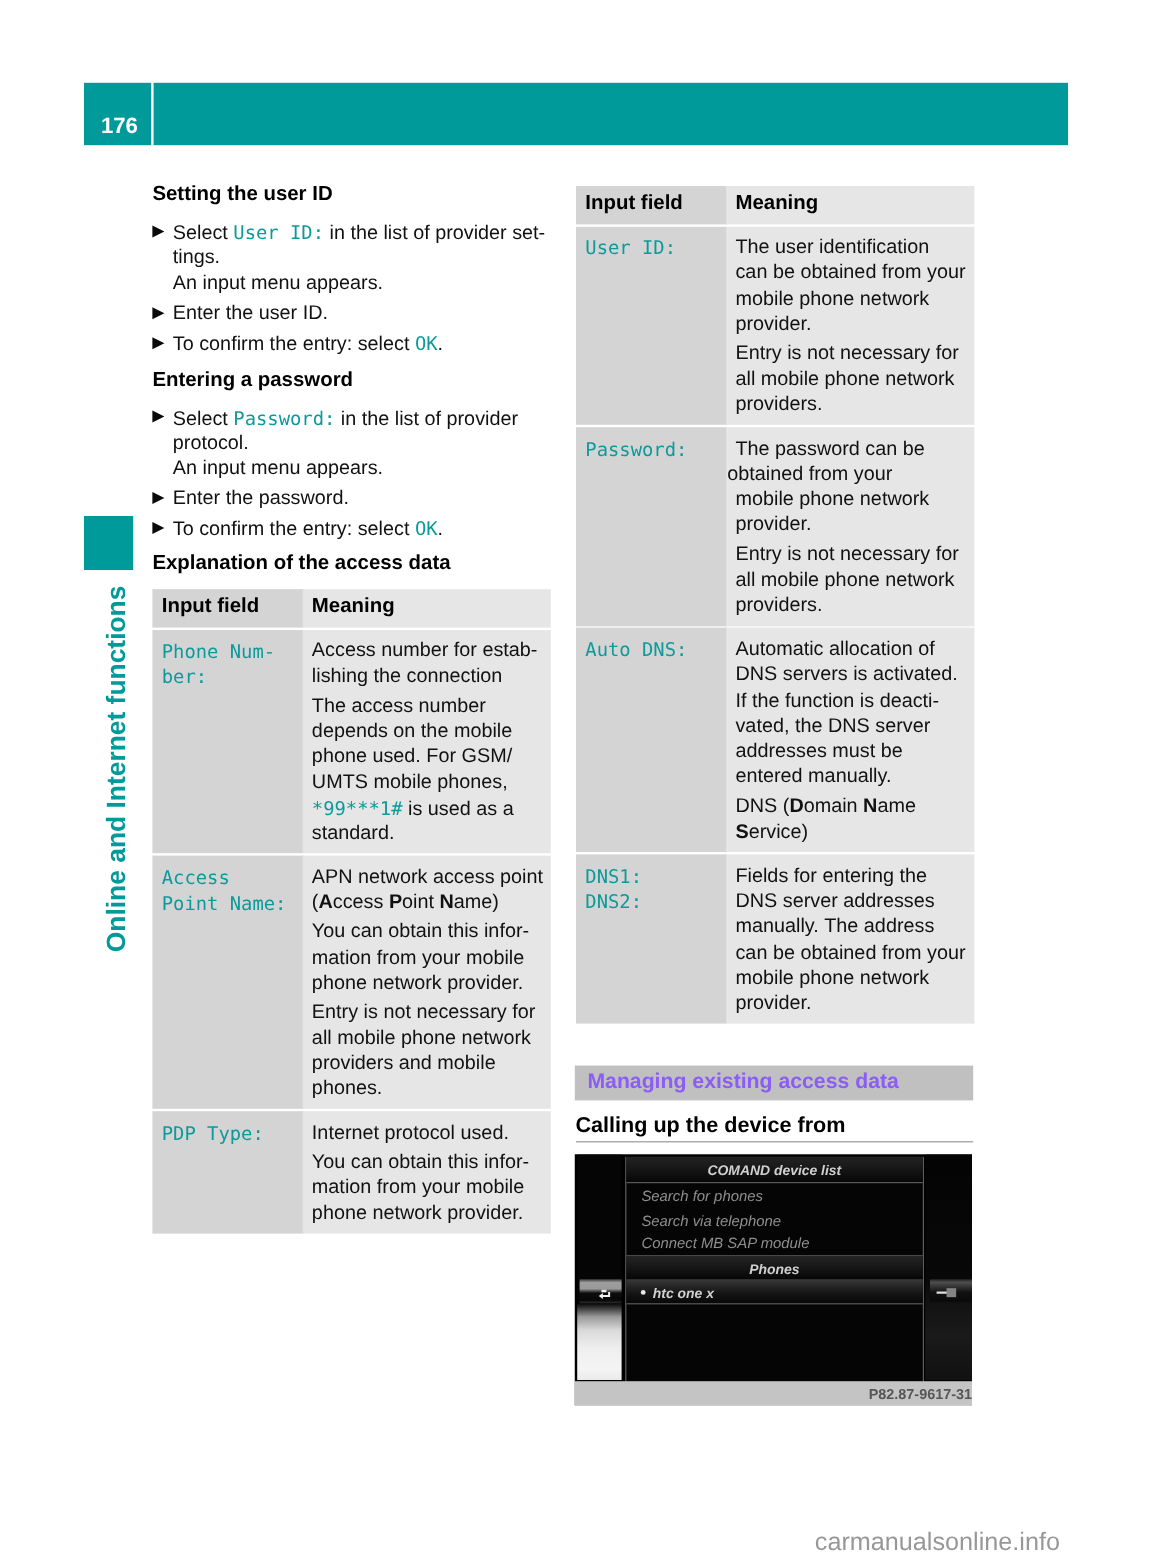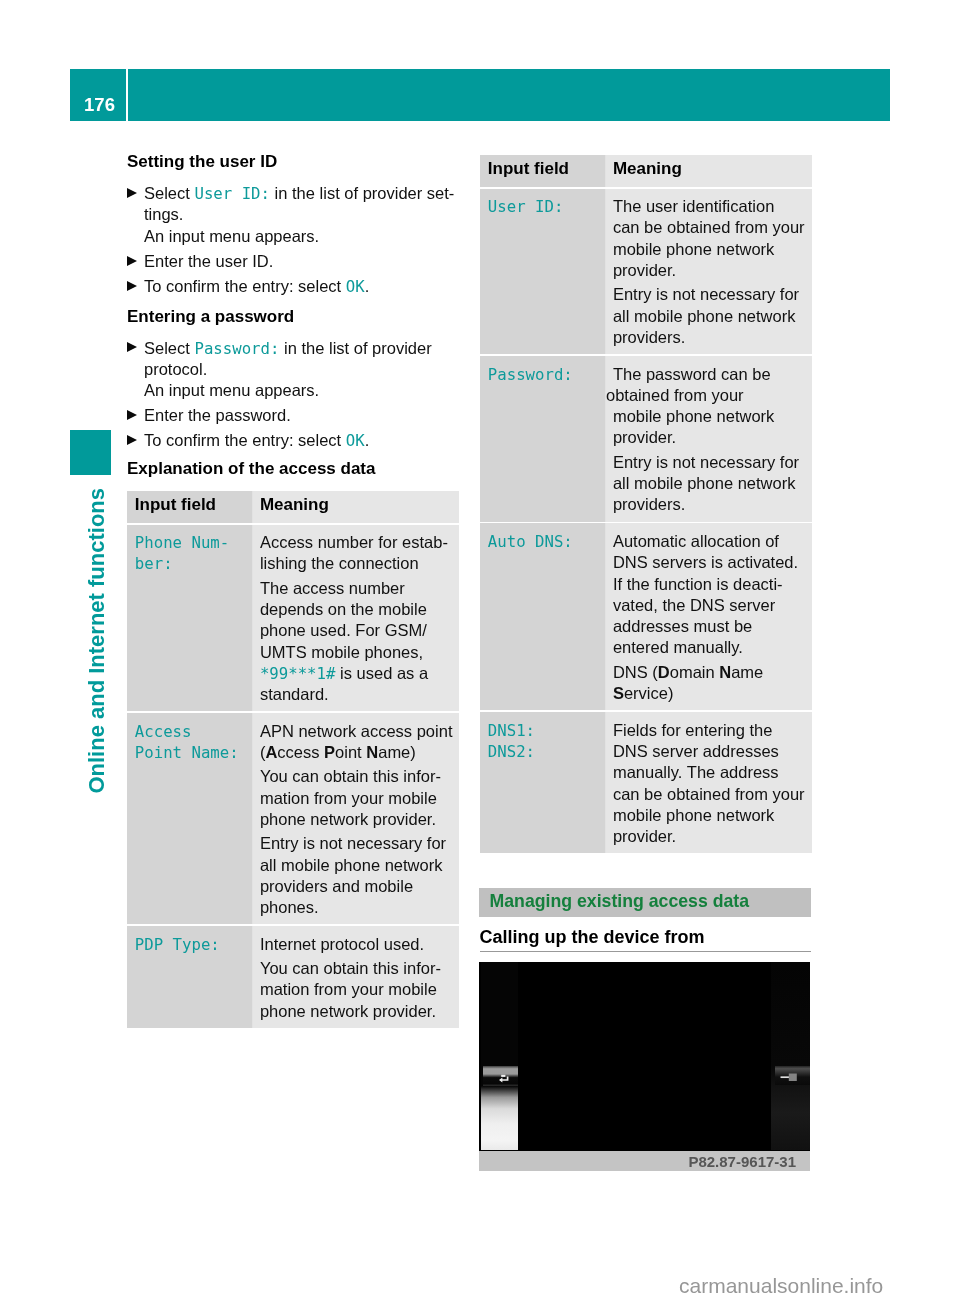--- a/index.html
+++ b/index.html
@@ -32,21 +32,21 @@
 
   
   .cell1{position:absolute;background:#d4d4d4;}
   .cell2{position:absolute;background:#e6e6e6;}
   .th1{position:absolute;background:#d4d4d4;}
   .th2{position:absolute;background:#e6e6e6;}
   .vdiv{position:absolute;width:1.1px;background:#e2e2e2;}
   .thtxt{position:absolute;font-size:17px;line-height:17px;font-weight:bold;color:#000;white-space:nowrap;}
 
   .secbar{position:absolute;background:#c0c0c0;}
-  .secbar-t{position:absolute;font-weight:bold;font-size:17.7px;color:#15803d;white-space:nowrap;line-height:17.7px;}
+  .secbar-t{position:absolute;font-weight:bold;font-size:17.7px;color:#8b5cf6;white-space:nowrap;line-height:17.7px;}
   .hrule{position:absolute;background:#999;height:1px;}
   .wm{position:absolute;left:679px;top:1272px;color:#979797;font-size:21px;line-height:27px;white-space:nowrap;}
 
   
   .shot{position:absolute;left:479px;top:962px;width:331px;height:209px;background:#000;overflow:hidden;
         font-family:"Liberation Sans",sans-serif;filter:blur(0.45px);}
   .shot .bg{position:absolute;left:0;top:0;width:331px;height:189px;background:#000;}
   .shot .lrail{position:absolute;left:2px;top:0;width:37px;height:188px;
                background:linear-gradient(to bottom,#050505 0%,#050505 66%,#2a2a2a 67.5%,#9a9a9a 72%,#dadada 78%,#efefef 86%,#f4f4f4 95%,#eaeaea 100%);}
   .shot .rrail{position:absolute;left:292px;top:0;width:39px;height:188px;
@@ -60,21 +60,21 @@
               line-height:11.6px;white-space:nowrap;}
   .shot .itxt{position:absolute;color:#8f8f8f;font-style:italic;font-size:12.4px;line-height:12.4px;
               white-space:nowrap;}
   .shot .sel{position:absolute;left:0;width:246.6px;
              background:linear-gradient(to bottom,#3a3a3a 0%,#2a2a2a 22%,#141414 60%,#080808 100%);}
   .shot .btnL{position:absolute;left:3.5px;top:104px;width:35.5px;height:19.5px;
               background:linear-gradient(to bottom,#3d3d3d 0%,#9d9d9d 14%,#9a9a9a 40%,#585858 48%,#0c0c0c 58%,#070707 88%,#2e2e2e 100%);}
   .shot .btnR{position:absolute;left:295.5px;top:104px;width:35.5px;height:19px;
               background:linear-gradient(to bottom,#232323 0%,#4e4e4e 14%,#2a2a2a 40%,#101010 58%,#0a0a0a 100%);}
   .shot .cap{position:absolute;left:0;top:189px;width:331px;height:20px;background:#c4c4c4;}
-  .shot .capt{position:absolute;right:14px;top:194.5px;color:#565656;font-size:15px;line-height:10.6px;
+  .shot .capt{position:absolute;right:0;top:194.5px;color:#565656;font-size:12px;line-height:10.6px;
               font-weight:bold;white-space:nowrap;}
   .shot .bullet{position:absolute;width:3px;height:3px;background:#e8e8e8;border-radius:50%;}
 </style>
 </head>
 <body>
 
 <div class="page">
 
   <div class="hdr-num-bg"></div>
   <div class="hdr-title-bg"></div>
@@ -197,20 +197,37 @@
 
   <div class="secbar" style="left:479px;top:888px;width:331.5px;height:28.5px"></div>
   <div class="secbar-t" style="left:489.5px;top:892.5px">Managing existing access data</div>
   <div class="sub sub18" style="left:479.5px;top:927.5px">Calling up the device from</div>
   <div class="hrule" style="left:479.5px;top:950.5px;width:331px"></div>
 
   <div class="shot">
     <div class="bg"></div>
     <div class="lrail"></div>
     <div class="rrail"></div>
+    <div class="panel">
+      <div class="tbar" style="top:0;height:21px"></div>
+      <div class="stxt" style="left:0;top:6.3px;width:246.6px;text-align:center">COMAND device list</div>
+      <div class="sep" style="top:21.5px"></div>
+
+      <div class="itxt" style="left:12.5px;top:27px">Search for phones</div>
+      <div class="itxt" style="left:12.5px;top:48.5px">Search via telephone</div>
+      <div class="itxt" style="left:12.5px;top:66.8px">Connect MB SAP module</div>
+
+      <div class="sep" style="top:82px"></div>
+      <div class="tbar" style="top:83px;height:19px"></div>
+      <div class="stxt" style="left:0;top:89.5px;width:246.6px;text-align:center">Phones</div>
+      <div class="sel" style="top:102.5px;height:19.5px"></div>
+      <div class="bullet" style="left:11.5px;top:111.5px;width:4px;height:4px"></div>
+      <div class="stxt" style="left:22px;top:109.7px">htc one x</div>
+      <div class="sep" style="top:122.5px"></div>
+    </div>
     <div class="btnL">
       <svg width="35.5" height="19.5" viewBox="0 0 35.5 19.5">
         <path d="M24.6 10.6 V14.0 H17.0" stroke="#efefef" stroke-width="1.7" fill="none"></path>
         <path d="M19.4 11.6 L16.0 14.0 L19.4 16.4 Z" fill="#efefef"></path>
         <rect x="18.2" y="8.8" width="4.2" height="2.1" fill="#efefef"></rect>
       </svg>
     </div>
     <div class="btnR">
       <svg width="36.5" height="18" viewBox="0 0 36.5 18">
         <path d="M5.5 11.2 H14.5" stroke="#e0e0e0" stroke-width="1.7" fill="none"></path>

